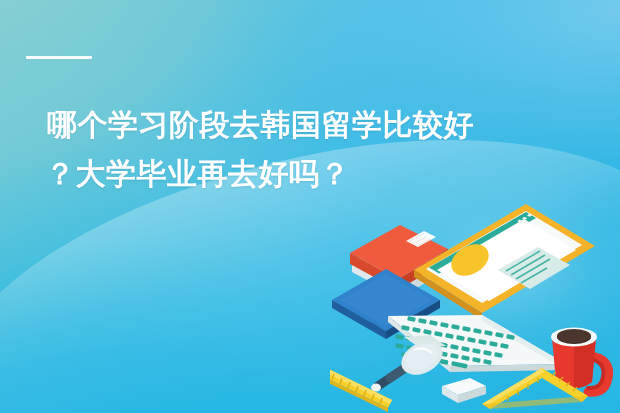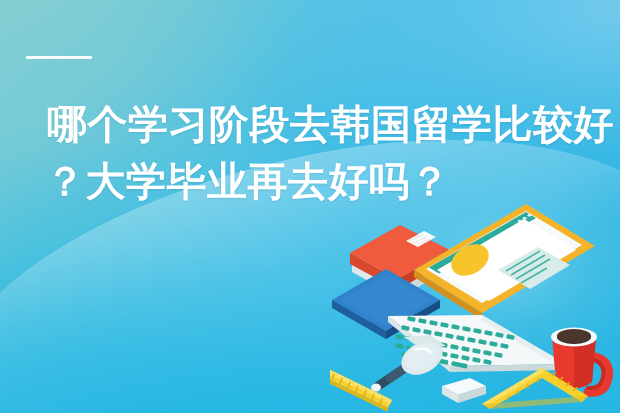--- a/index.html
+++ b/index.html
@@ -92,28 +92,28 @@
     background: #ffffff;
     border-radius: 1px;
     opacity: 0.97;
   }
   .headline {
     position: absolute;
     left: 47px;
     top: 100px;
     width: 536px;
     color: #ffffff;
-    font-size: 40px;
+    font-size: 30px;
     line-height: 49px;
     font-weight: 700;
     letter-spacing: 0.5px;
     text-shadow: 0 1px 2px rgba(20,90,120,0.16);
   }
   .headline .ln { display: block; white-space: nowrap; }
-  .headline .ln2 { margin-left: -2px; margin-top: 8px; }
+  .headline .ln2 { margin-left: -2px; }
 
   
   .illo {
     position: absolute;
     left: 330px;
     top: 196px;
     width: 290px;
     height: 217px;
   }
   .illo svg { display: block; }

